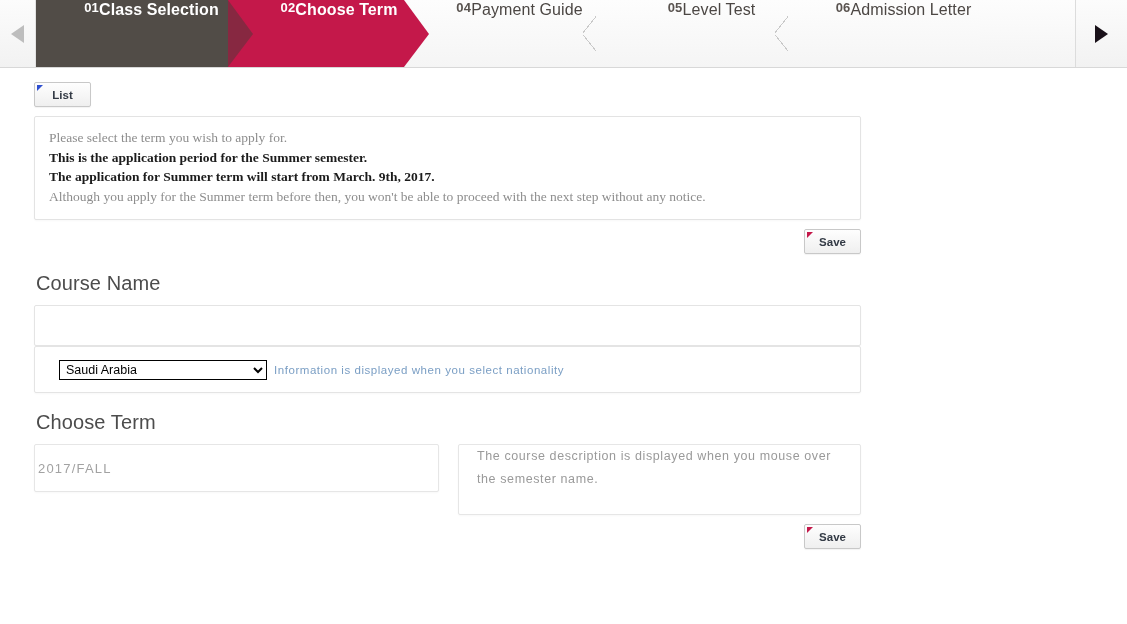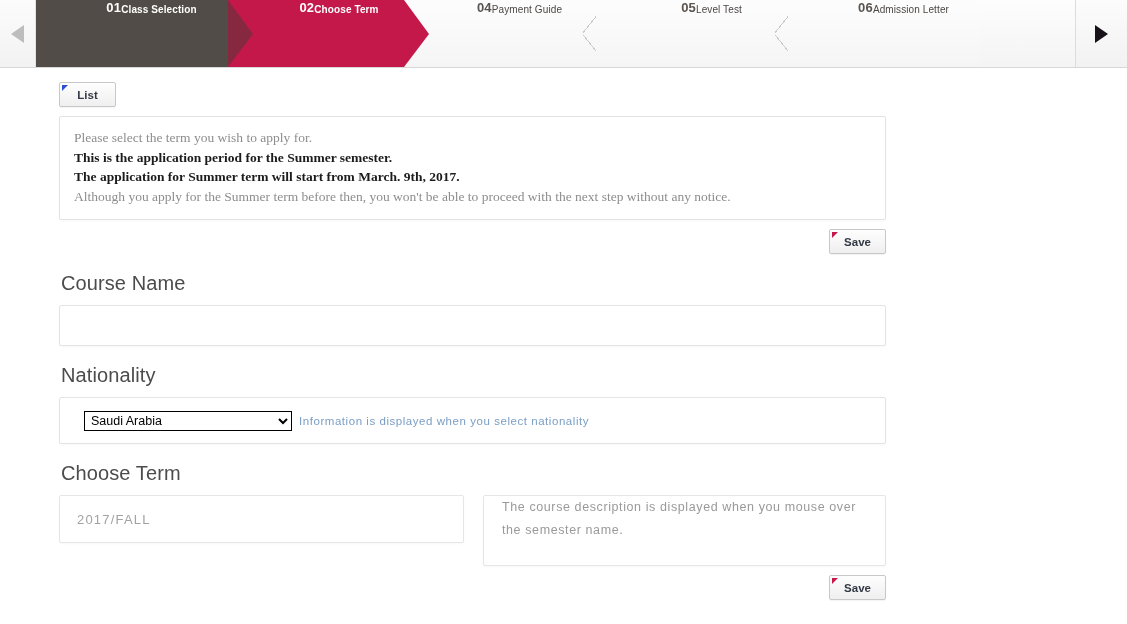--- a/index.html
+++ b/index.html
@@ -58,21 +58,21 @@
     color: #ffffff;
     white-space: nowrap;
   }
   .step .num {
     font-size: 13px;
     line-height: 16px;
     font-weight: bold;
     letter-spacing: .2px;
   }
   .step .lbl {
-    font-size: 10px;
+    font-size: 16px;
     line-height: 19px;
     font-weight: bold;
     letter-spacing: .1px;
   }
 
   
   .step.dark { background: #514c47; width: 192px; z-index: 9; }
   .step.dark::after {
     content: "";
     position: absolute;
@@ -125,21 +125,21 @@
     right: -14px; top: 0;
     width: 27px; height: 67px;
     z-index: 6;
     background:
       linear-gradient(to bottom right, transparent calc(50% - 1px), #c9c9c9 calc(50% - 1px), #c9c9c9 50%, transparent 50%) top / 100% 50% no-repeat,
       linear-gradient(to top right, transparent calc(50% - 1px), #c9c9c9 calc(50% - 1px), #c9c9c9 50%, transparent 50%) bottom / 100% 50% no-repeat;
   }
   .step.light.last::after { display: none; }
 
   
-  .content { position: relative; width: 895px; padding: 0 34px; margin-left: 25px; }
+  .content { position: relative; width: 895px; padding: 0 34px; }
 
   .btn {
     position: relative;
     display: inline-flex;
     align-items: center;
     justify-content: center;
     min-width: 57px;
     height: 25px;
     padding: 0 11px;
     background: linear-gradient(#fefefe, #efefef);
@@ -230,21 +230,21 @@
 
   .term-row { display: flex; gap: 19px; align-items: flex-start; }
   .term-input {
     width: 405px;
     height: 48px;
     border: 1px solid #e6e6e6;
     background: #fff;
     border-radius: 2px;
     display: flex;
     align-items: center;
-    padding-left: 17px;
+    padding-left: 3px;
     font-size: 13px;
     letter-spacing: 1.2px;
     color: #a2a2a2;
     box-shadow: 0 1px 2px rgba(0,0,0,.03);
   }
   .term-desc {
     flex: 1;
     min-height: 71px;
     border: 1px solid #e6e6e6;
     background: #fff;
@@ -322,21 +322,20 @@
       <span class="corner"></span>
       <span>Save</span>
     </button>
   </div>
 
   <h2 class="section-title">Course Name</h2>
   <div class="field-box">
     <input type="text" style="width: 100%; height: 100%; border: 0px; outline: 0px; background: transparent; padding: 0px 14px; font-family: &quot;Liberation Sans&quot;, sans-serif; font-size: 13px; color: rgb(85, 85, 85);" placeholder="">
   </div>
 
-  <h2 class="section-title">Nationality</h2>
   <div class="nat-box">
     <select class="nat">
       <option>Saudi Arabia</option>
     </select>
     <span class="nat-hint">Information is displayed when you select nationality</span>
   </div>
 
   <h2 class="section-title">Choose Term</h2>
   <div class="term-row">
     <div class="term-input">

